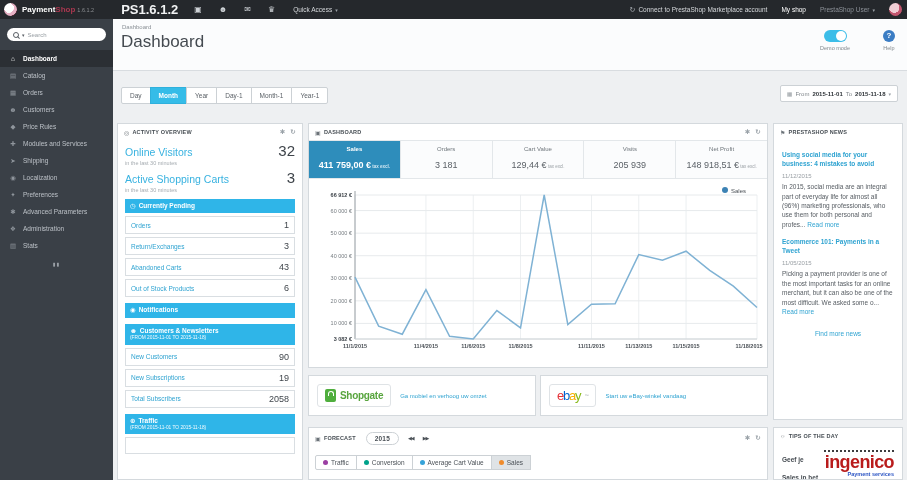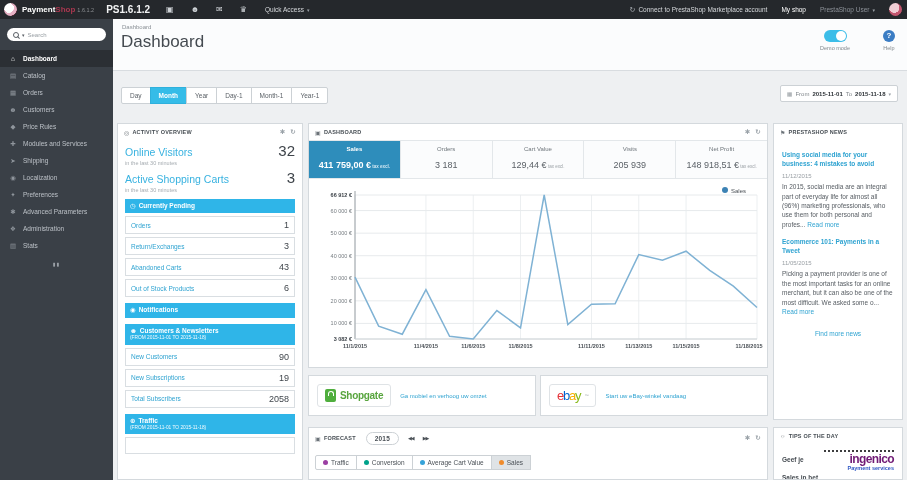--- a/index.html
+++ b/index.html
@@ -6,21 +6,21 @@
   body{width:907px;height:480px;position:relative;overflow:hidden;background:#eef0f2;
        font-family:"Liberation Sans","DejaVu Sans",sans-serif;-webkit-font-smoothing:antialiased}
   
   #topbar{position:absolute;left:0;top:0;width:907px;height:19px;background:#25282c;color:#c7cace;
           display:flex;align-items:center;font-size:7px;z-index:30}
   .logo{width:13px;height:13px;border-radius:50%;margin:0 5px 0 4px;
         background:radial-gradient(circle at 38% 38%, #ffffff 0 42%, #e6b1c4 43% 70%, #8c2f45 71%);flex:none}
   .brand{font-size:8px;font-weight:bold;color:#fff;white-space:nowrap}
   .brand .shop{color:#a8374f}
   .brand .ver{font-size:5.5px;font-weight:normal;color:#8a8d91;margin-left:2px}
-  .psver{font-size:10px;font-weight:bold;color:#f2f3f4;margin-left:12px}
+  .psver{font-size:13px;font-weight:bold;color:#f2f3f4;margin-left:27px}
   #topbar-icons{display:flex;gap:17px;margin-left:16px;font-size:8px;color:#cfd3d7}
   .qa{margin-left:18px;font-size:6.5px;color:#d6d9dc;display:flex;gap:3px;align-items:center;cursor:pointer}
   .caret{font-size:5px;color:#9aa0a6}
   .tb-right{margin-left:auto;display:flex;align-items:center;gap:14px;padding-right:5px}
   .connect{font-size:6.5px;color:#d6d9dc;display:flex;align-items:center;gap:3px}
   .sync{font-size:7px;color:#aeb3b8}
   .myshop{font-size:6.5px;color:#fff}
   .user{font-size:6.5px;color:#8d9299;display:flex;align-items:center;gap:3px}
   .avatar{width:13px;height:13px;border-radius:50%;background:radial-gradient(circle at 40% 35%,#f0cdd4 0 45%,#c2556e 46% 75%,#5d2430 76%);flex:none}
   
@@ -126,21 +126,21 @@
   #news{left:773px;top:123px;width:130px;height:297px}
   .news-body{padding:2px 8px 4px 8px}
   .article-headline{color:#2fa3d1;font-weight:bold;font-size:6.5px;line-height:1.4;margin-top:8px}
   .article-date{color:#9aa0a5;font-size:6px;margin:5px 0 3px 0}
   .article-excerpt{color:#565c62;font-size:6.5px;line-height:1.45}
   .read-more{color:#2fa3d1}
   .find-more{text-align:center;color:#2fa3d1;font-size:6.5px;margin:13px 0 6px 0;cursor:pointer}
   #tips{left:773px;top:427px;width:130px;height:53px}
   .tips-body{padding:4px 8px}
   .ingenico{float:right;width:70px;text-align:right;margin:2px 0 2px 4px}
-  .ing-main{font-size:12px;font-weight:bold;color:#701a75;letter-spacing:-.6px;line-height:1;border-top:2px dotted #3d3d3f;padding-top:1px}
+  .ing-main{font-size:18px;font-weight:bold;color:#b91c1c;letter-spacing:-.6px;line-height:1;border-top:2px dotted #3d3d3f;padding-top:1px}
   .ing-sub{font-size:5.5px;font-weight:bold;color:#2c55c4;line-height:1.15}
   .tips-headline{font-size:6.5px;font-weight:bold;color:#464c52;line-height:1.45}
 </style>
 </head>
 <body>
 
 <div id="topbar">
   <span class="logo"></span>
   <span class="brand"><b>Payment</b><b class="shop">Shop</b><span class="ver">1.6.1.2</span></span>
   <span class="psver">PS1.6.1.2</span>

